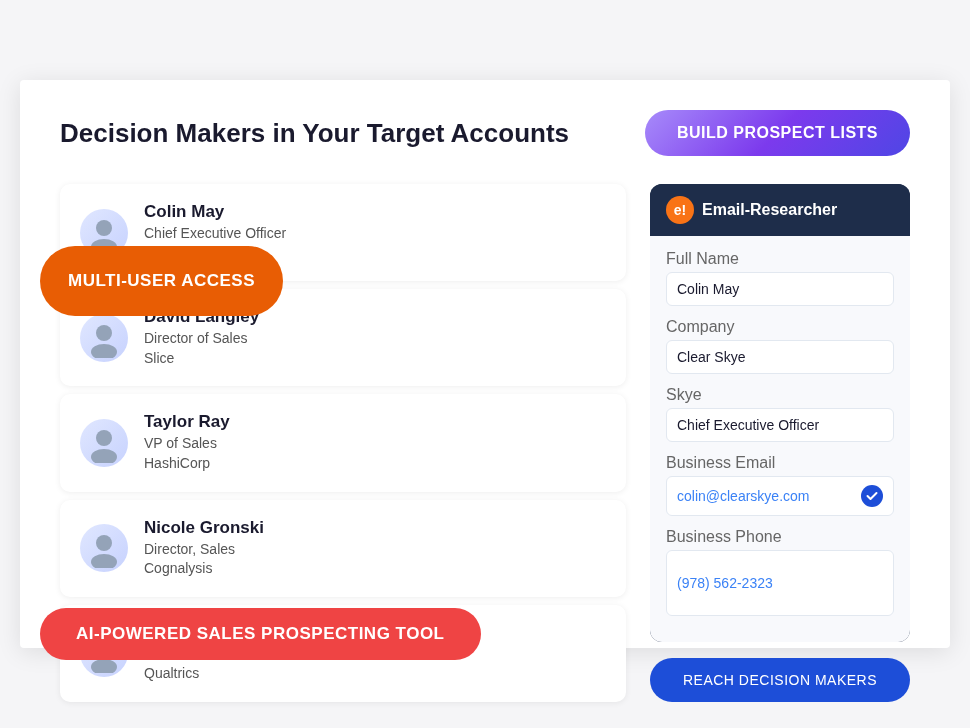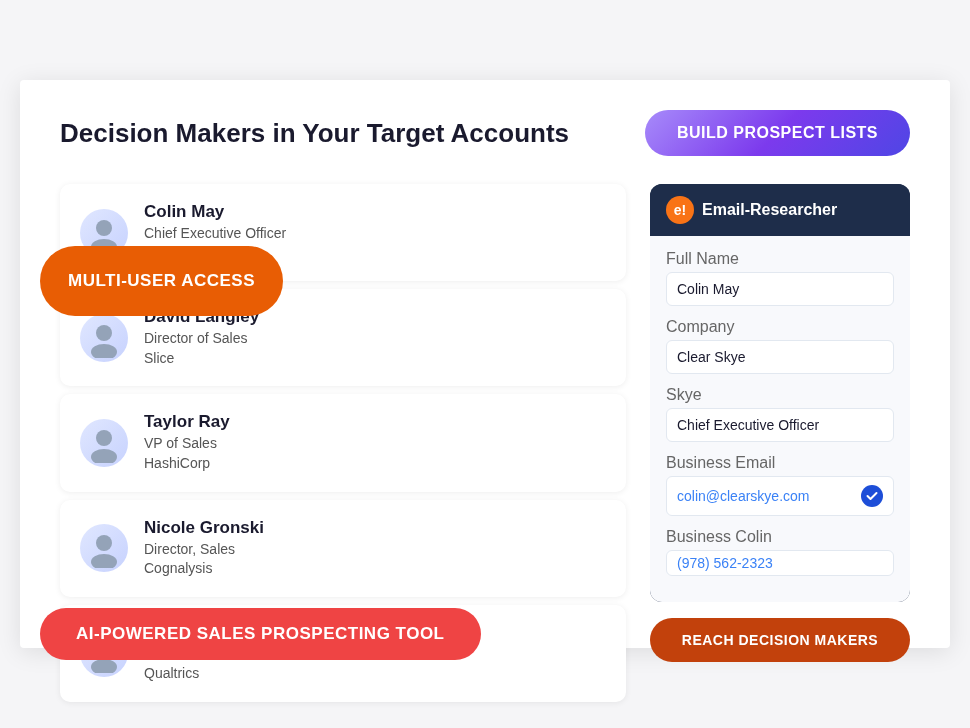--- a/index.html
+++ b/index.html
@@ -202,31 +202,31 @@
       align-items: center;
       justify-content: center;
       flex-shrink: 0;
     }
     .er-phone {
       font-size: 14px;
       color: #3b82f6;
       background: white;
       border: 1px solid #e2e8f0;
       border-radius: 6px;
-      padding: 4px 10px;
+      padding: 24px 10px;
     }
     .reach-decision-btn {
       display: block;
       width: 100%;
-      background: #c2410c;
+      background: #1d4ed8;
       color: white;
       border: none;
       padding: 14px;
       font-size: 14px;
-      font-weight: 700;
+      font-weight: 400;
       letter-spacing: 0.5px;
       text-transform: uppercase;
       border-radius: 50px;
       cursor: pointer;
       margin-top: 16px;
     }
   </style>
 </head>
 <body>
 
@@ -349,21 +349,21 @@
               <span class="er-email-text">colin@clearskye.com</span>
               <div class="er-verified-icon">
                 <svg width="14" height="14" viewBox="0 0 14 14" fill="none" xmlns="http://www.w3.org/2000/svg">
                   <path d="M2.5 7L5.5 10L11.5 4" stroke="white" stroke-width="2" stroke-linecap="round" stroke-linejoin="round"></path>
                 </svg>
               </div>
             </div>
           </div>
 
           <div class="er-field-group">
-            <div class="er-label">Business Colin</div>
+            <div class="er-label">Business Phone</div>
             <div class="er-phone">(978) 562-2323</div>
           </div>
 
         </div>
       </div>
 
       <button class="reach-decision-btn">REACH DECISION MAKERS</button>
     </div>
 
   </div>

